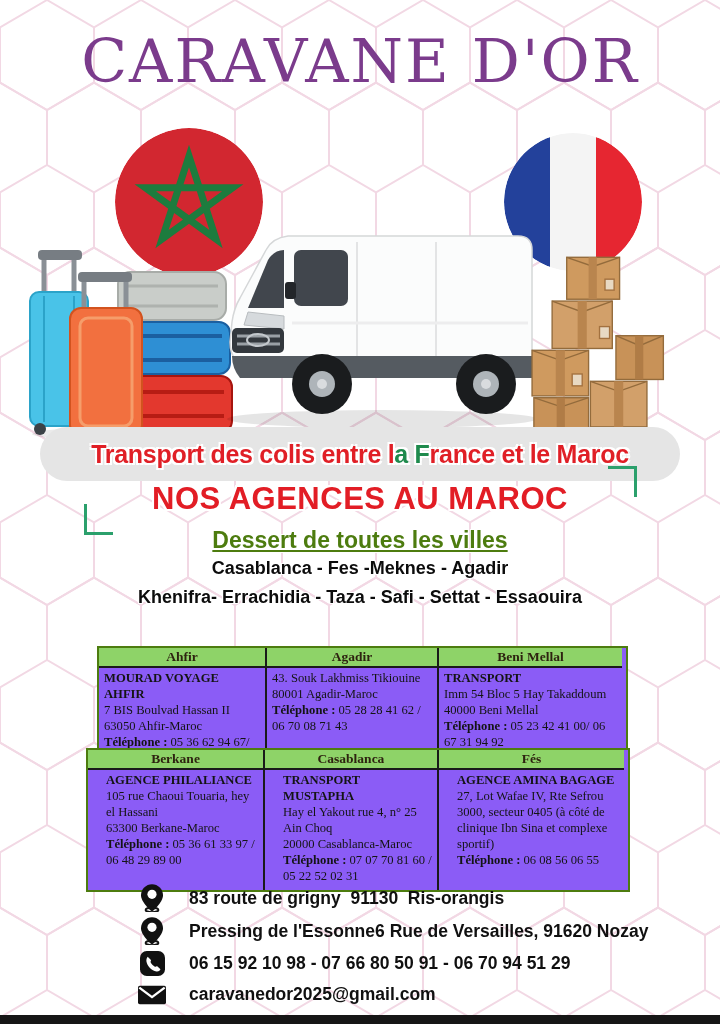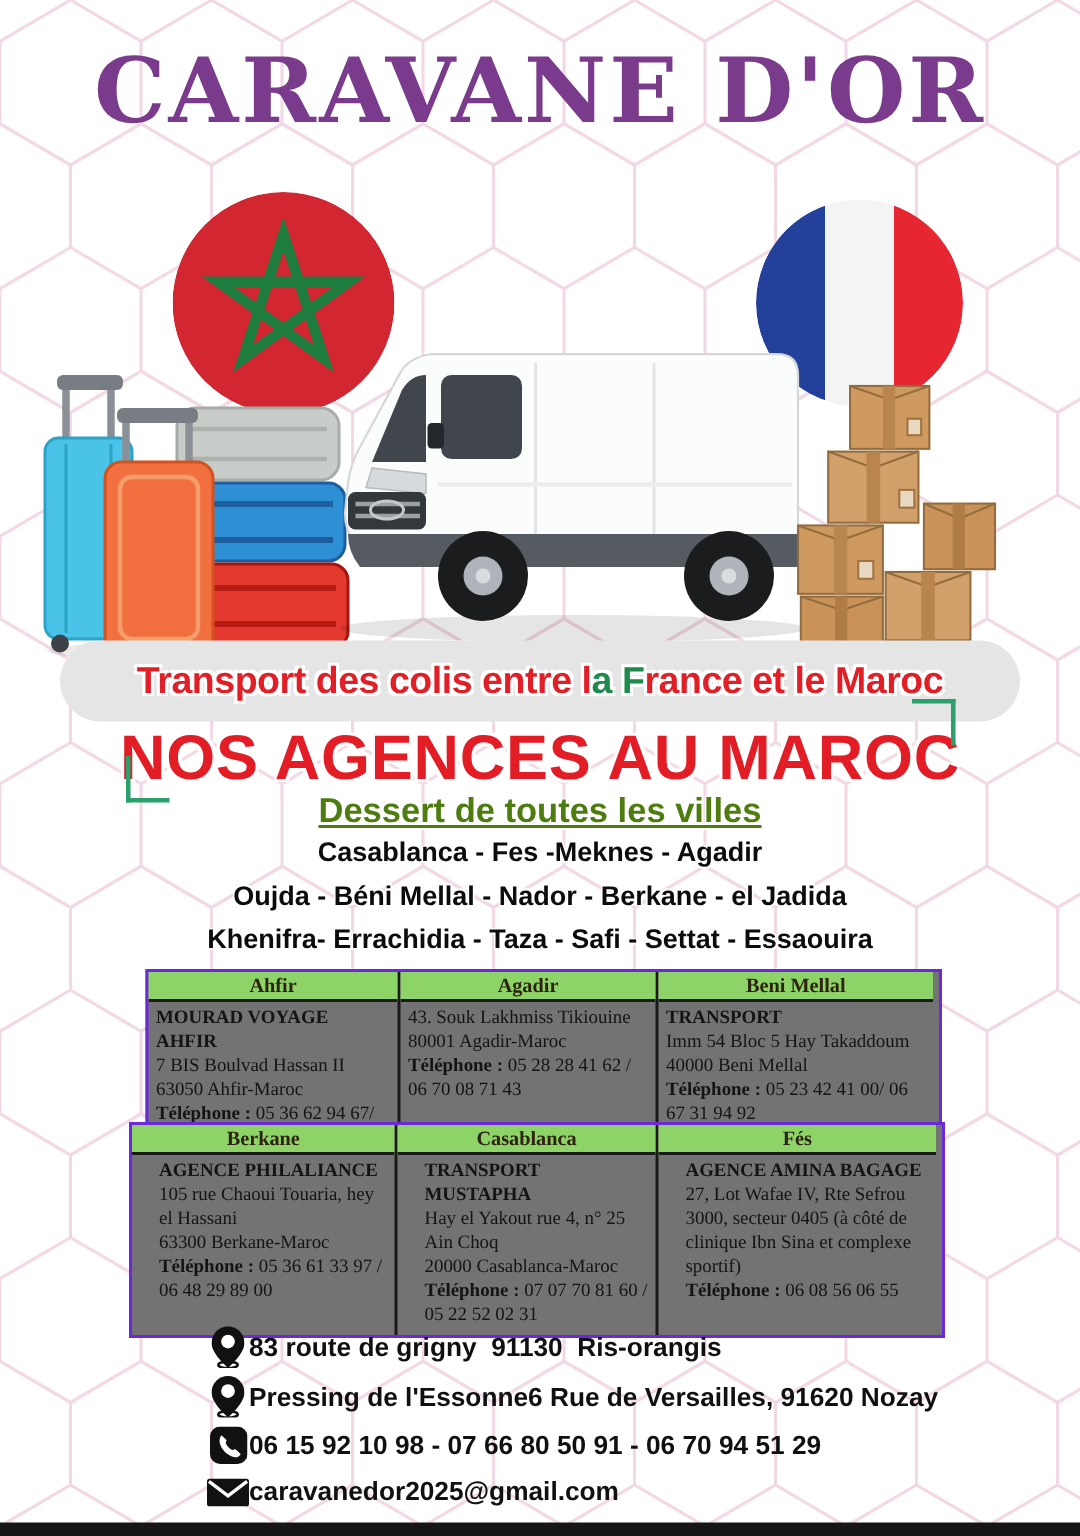--- a/index.html
+++ b/index.html
@@ -2,68 +2,68 @@
 <html><head>
 <meta charset="utf-8">
 <style>
   html,body{margin:0;padding:0;}
   body{width:720px;height:1024px;position:relative;overflow:hidden;background:#fff;
        font-family:"Liberation Sans",sans-serif;}
   .bg-pattern{position:absolute;inset:0;z-index:0;}
   .layer{position:absolute;z-index:1;}
 
   .title{top:26px;left:0;width:720px;text-align:center;
-         font-family:"DejaVu Serif","Liberation Serif",serif;font-weight:700;
+         font-family:"DejaVu Serif","Liberation Serif",serif;font-weight:400;
          font-size:60px;letter-spacing:2px;color:#7b3b8c;}
 
   .flag{border-radius:50%;overflow:hidden;}
   .flag-ma{left:115px;top:128px;width:148px;height:148px;}
   .flag-fr{left:504px;top:133px;width:138px;height:138px;}
 
   .suitcases{left:22px;top:232px;width:220px;height:210px;}
   .van{left:192px;top:226px;width:360px;height:205px;}
   .boxes{left:512px;top:248px;width:155px;height:190px;}
 
   .banner{top:427px;left:40px;width:640px;height:54px;background:#e5e5e5;
           border-radius:27px;display:flex;align-items:center;justify-content:center;}
   .banner-text{font-size:25px;font-weight:bold;letter-spacing:-0.3px;white-space:pre;
           text-shadow:-2px -2px 0 #fff,2px -2px 0 #fff,-2px 2px 0 #fff,2px 2px 0 #fff;}
 
   .agences-heading{top:481px;left:0;width:720px;text-align:center;color:#e21d25;
-          font-size:42px;font-weight:bold;letter-spacing:0.5px;
+          font-size:31px;font-weight:bold;letter-spacing:0.5px;
           text-shadow:-2px -2px 0 #fff,2px -2px 0 #fff,-2px 2px 0 #fff,2px 2px 0 #fff;}
   .bracket{width:26px;height:28px;}
   .bracket-bl{left:84px;top:504px;border-left:3px solid #2ba06c;border-bottom:3px solid #2ba06c;}
   .bracket-tr{left:608px;top:466px;border-right:3px solid #2ba06c;border-top:3px solid #2ba06c;}
 
   .subheading{top:527px;left:0;width:720px;text-align:center;color:#4d7c0f;
           font-size:23px;font-weight:bold;
           text-shadow:-1px -1px 0 #fff,1px -1px 0 #fff,-1px 1px 0 #fff,1px 1px 0 #fff;text-decoration:underline;}
 
   .cities{top:554px;left:40px;width:640px;text-align:center;color:#0c0c0c;
           font-size:18px;font-weight:bold;line-height:29px;
           text-shadow:-1px -1px 0 #fff,1px -1px 0 #fff,-1px 1px 0 #fff,1px 1px 0 #fff;}
 
-  .agtable{display:grid;border:2px solid #6d28d9;background:#737373;}
+  .agtable{display:grid;border:2px solid #4d7c0f;background:#8b5cf6;}
   .agtable-1{left:97px;top:646px;width:527px;grid-template-columns:168px 172px 183px;}
   .agtable-2{left:86px;top:748px;width:540px;grid-template-columns:177px 174px 185px;}
   .cell{border-right:2px solid #1a1a1a;display:flex;flex-direction:column;}
   .cell:last-child{border-right:none;}
   .cell-header{background:#8ed368;border-bottom:2px solid #1a1a1a;text-align:center;
           font-family:"Liberation Serif",serif;font-weight:bold;font-size:13.5px;
           color:#2e2310;padding:1px 0;}
   .cell-body{padding:3px 5px 5px 5px;font-family:"Liberation Serif",serif;
           font-size:12.6px;line-height:1.27;color:#141414;flex:1;}
   .agtable-1 .cell-body{min-height:86px;}
   .agtable-2 .cell-body{min-height:96px;padding-left:18px;}
   .agency-name{font-weight:bold;}
   .agency-address{white-space:pre-line;}
   .tel-label{font-weight:bold;}
 
-  .contact-row{left:138px;display:flex;align-items:center;gap:0;}
+  .contact-row{left:138px;display:flex;align-items:center;gap:23px;}
   .contact-text{font-size:17.5px;font-weight:bold;color:#101010;white-space:pre-wrap;}
   .c-row1{top:884px;}
   .c-row2{top:917px;}
   .c-row3{top:951px;}
   .c-row4{top:984px;}
   .cicon{display:inline-flex;width:28px;justify-content:center;}
 
   .bottom-bar{left:0;top:1015px;width:720px;height:9px;background:#161616;}
 </style>
 </head>
@@ -210,21 +210,20 @@
 </div>
 
 <div class="layer agences-heading">NOS AGENCES AU MAROC</div>
 <div class="layer bracket bracket-bl"></div>
 <div class="layer bracket bracket-tr"></div>
 
 <div class="layer subheading">Dessert de toutes les villes</div>
 
 <div class="layer cities">
   <div>Casablanca - Fes -Meknes - Agadir</div>
-  <div>Oujda - Béni Mellal - Nador - Berkane - el Jadida</div>
   <div>Khenifra- Errachidia - Taza - Safi - Settat - Essaouira</div>
 </div>
 
 <div class="layer agtable agtable-1">
   <div class="cell">
     <div class="cell-header">Ahfir</div>
     <div class="cell-body">
       <div class="agency-name">MOURAD VOYAGE AHFIR</div>
       <div class="agency-address">7 BIS Boulvad Hassan II
 63050 Ahfir-Maroc</div>

